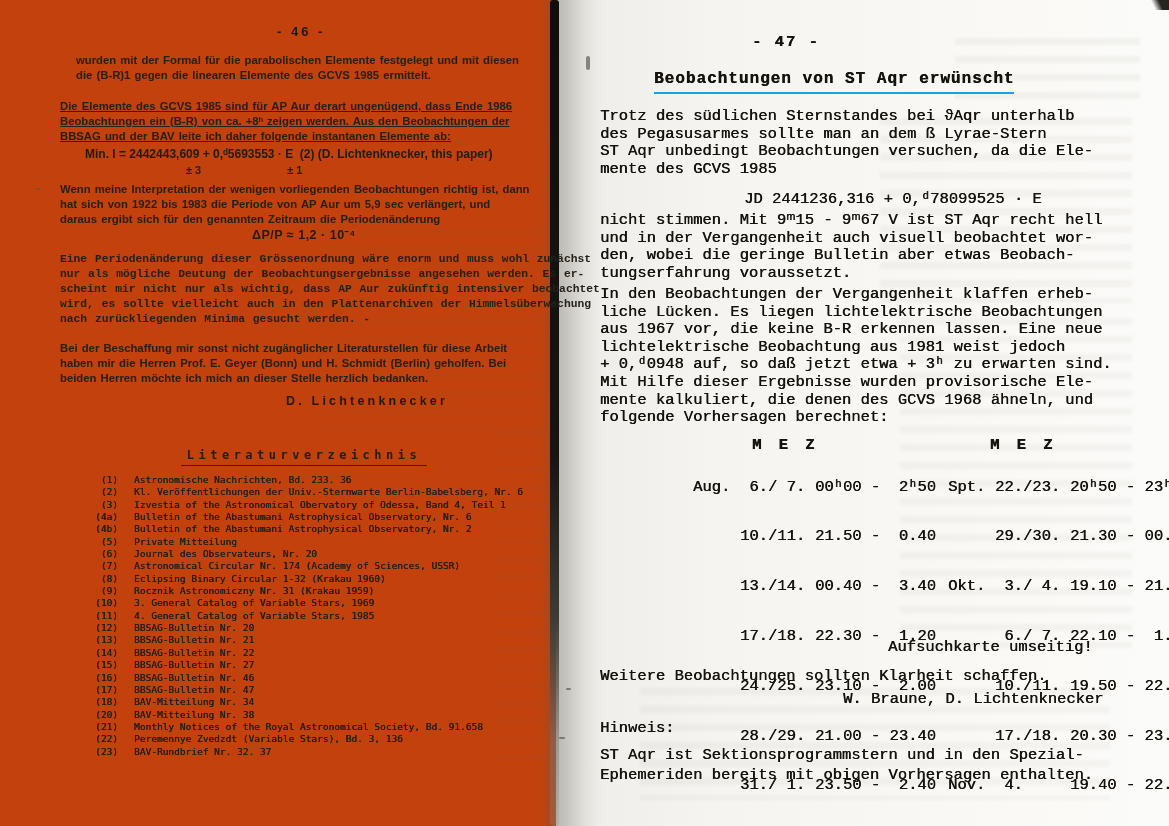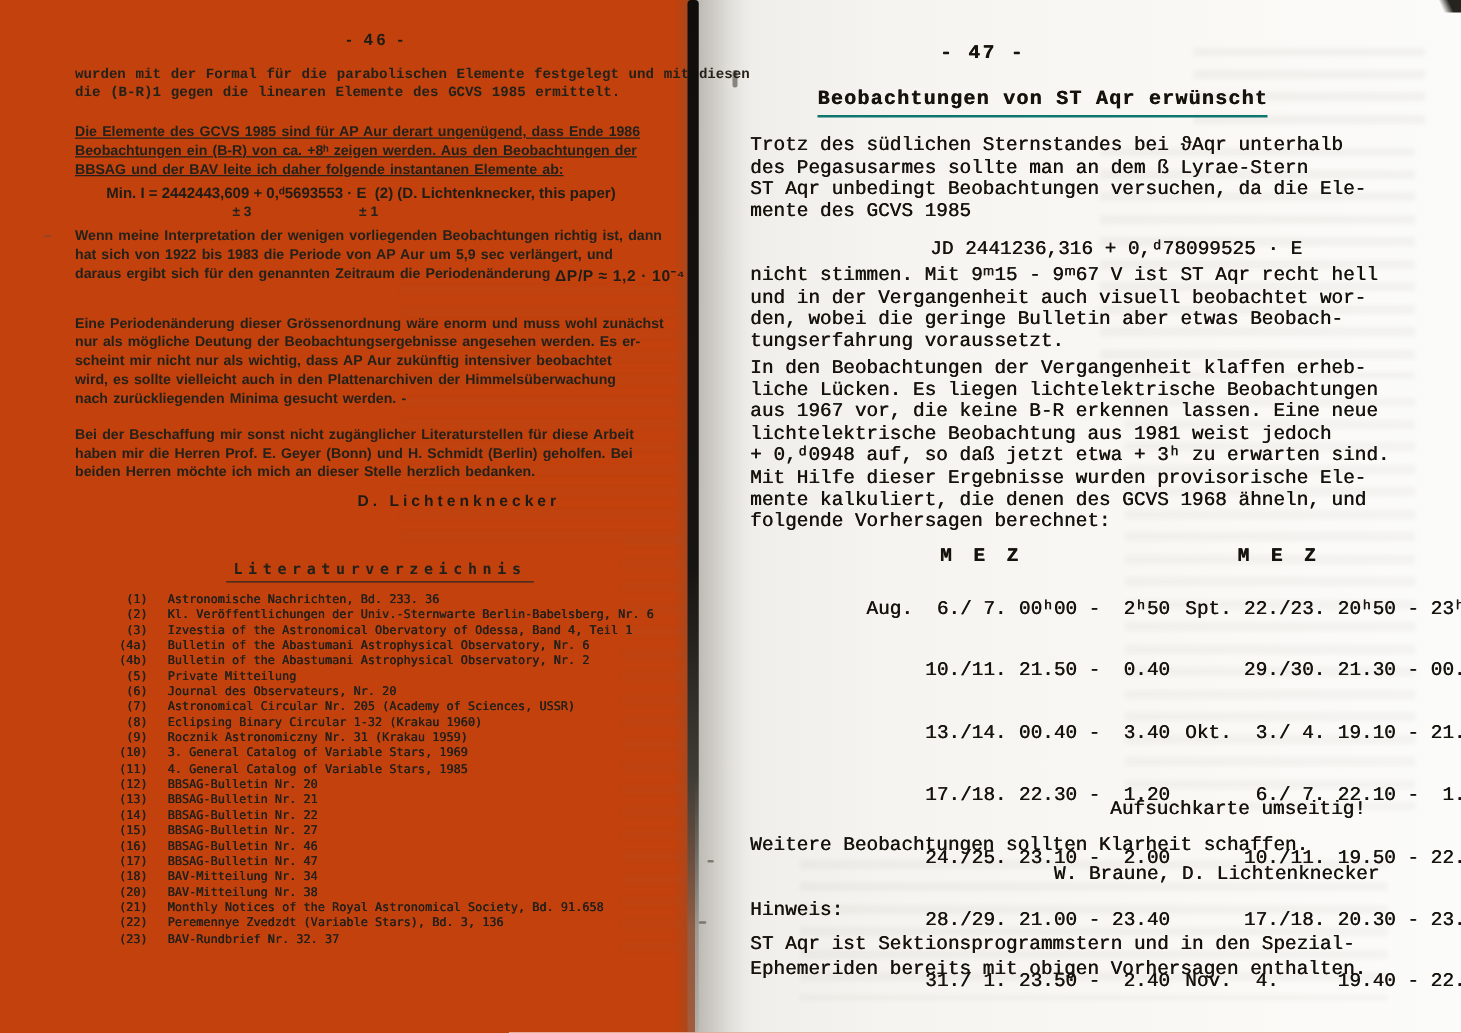--- a/index.html
+++ b/index.html
@@ -44,21 +44,21 @@
   .lit-row{display:flex;}
   .lit-num{display:inline-block;width:44px;text-align:right;white-space:pre;}
   .lit-text{margin-left:16px;white-space:pre;}
 
   
   .type47{font-family:"Liberation Mono","DejaVu Sans Mono",monospace;color:#16130d;
       text-shadow:.4px 0 0 currentColor;}
   .p47{font-size:15.5px;line-height:17.6px;white-space:pre;}
   .pagenum47{font-size:15.5px;font-weight:bold;letter-spacing:2px;}
   .head47{font-size:16px;font-weight:bold;letter-spacing:1px;}
-  .head47 .ul{display:inline-block;border-bottom:2px solid #0f766e;padding-bottom:4px;}
+  .head47 .ul{display:inline-block;border-bottom:2px solid #0ea5e9;padding-bottom:4px;}
   .jd47{font-size:15.5px;white-space:pre;}
   .mez{font-size:15.5px;font-weight:bold;letter-spacing:4px;font-family:Liberation Mono, monospace;}
   .eph{font-size:15.5px;line-height:16.6px;}
   .eph-row{white-space:pre;}
   .em{display:inline-block;width:47px;white-space:pre;}
   .ed{display:inline-block;width:66px;white-space:pre;}
   .et{margin-left:9px;white-space:pre;}
   .note47{font-size:15.5px;white-space:pre;line-height:19.5px;}
 </style>
 </head>
@@ -80,39 +80,39 @@
   <div class="abs ghost" style="left:498px;top:430px;width:48px;height:340px;opacity:.35;"></div>
 
   <div class="abs speck" style="left:566px;top:688px;width:5px;height:2px;"></div>
   <div class="abs speck" style="left:559px;top:737px;width:6px;height:2px;"></div>
   <div class="abs speck" style="left:586px;top:56px;width:4px;height:14px;"></div>
   <div class="abs speck" style="left:35px;top:188px;width:6px;height:2px;opacity:.35;"></div>
 
   <section>
     <div class="abs sans pagenum46" style="left:277px;top:24px;">- 46 -</div>
 
-    <div class="abs sans p46" style="left:60px;top:53px;font-family:Liberation Mono, monospace;">wurden mit der Formal für die parabolischen Elemente festgelegt und mit diesen
+    <div class="abs sans p46" style="left:76px;top:53px;">wurden mit der Formal für die parabolischen Elemente festgelegt und mit diesen
 die (B-R)1 gegen die linearen Elemente des GCVS 1985 ermittelt.</div>
 
     <div class="abs sans p46" style="left:60px;top:99px;text-decoration:underline;">Die Elemente des GCVS 1985 sind für AP Aur derart ungenügend, dass Ende 1986
 Beobachtungen ein (B-R) von ca. +8ʰ zeigen werden. Aus den Beobachtungen der
 BBSAG und der BAV leite ich daher folgende instantanen Elemente ab:</div>
 
     <div class="abs sans formula46" style="left:85px;top:147px;">Min. I = 2442443,609 + 0,ᵈ5693553 · E  (2) (D. Lichtenknecker, this paper)</div>
     <div class="abs sans err46" style="left:186px;top:164px;">
       <span>± 3</span><span class="gap">± 1</span>
     </div>
 
     <div class="abs sans p46" style="left:60px;top:182px;">Wenn meine Interpretation der wenigen vorliegenden Beobachtungen richtig ist, dann
 hat sich von 1922 bis 1983 die Periode von AP Aur um 5,9 sec verlängert, und
 daraus ergibt sich für den genannten Zeitraum die Periodenänderung</div>
 
-    <div class="abs sans dformula46 center46" style="top:212px;text-align:right;">ΔP/P ≈ 1,2 · 10⁻⁴</div>
-
-    <div class="abs sans p46" style="left:60px;top:252px;line-height:15px;">Eine Periodenänderung dieser Grössenordnung wäre enorm und muss wohl zunächst
+    <div class="abs sans dformula46 center46" style="top:226px;">ΔP/P ≈ 1,2 · 10⁻⁴</div>
+
+    <div class="abs sans p46" style="left:60px;top:252px;line-height:15px;font-family:Liberation Mono, monospace;">Eine Periodenänderung dieser Grössenordnung wäre enorm und muss wohl zunächst
 nur als mögliche Deutung der Beobachtungsergebnisse angesehen werden. Es er-
 scheint mir nicht nur als wichtig, dass AP Aur zukünftig intensiver beobachtet
 wird, es sollte vielleicht auch in den Plattenarchiven der Himmelsüberwachung
 nach zurückliegenden Minima gesucht werden. -</div>
 
     <div class="abs sans p46" style="left:60px;top:341px;line-height:15px;">Bei der Beschaffung mir sonst nicht zugänglicher Literaturstellen für diese Arbeit
 haben mir die Herren Prof. E. Geyer (Bonn) und H. Schmidt (Berlin) geholfen. Bei
 beiden Herren möchte ich mich an dieser Stelle herzlich bedanken.</div>
 
     <div class="abs sans sig46" style="left:286px;top:394px;">D. Lichtenknecker</div>
@@ -153,21 +153,21 @@
           <span class="lit-text">Private Mitteilung</span>
         </div>
 
         <div class="lit-row">
           <span class="lit-num">(6)</span>
           <span class="lit-text">Journal des Observateurs, Nr. 20</span>
         </div>
 
         <div class="lit-row">
           <span class="lit-num">(7)</span>
-          <span class="lit-text">Astronomical Circular Nr. 205 (Academy of Sciences, USSR)</span>
+          <span class="lit-text">Astronomical Circular Nr. 174 (Academy of Sciences, USSR)</span>
         </div>
 
         <div class="lit-row">
           <span class="lit-num">(8)</span>
           <span class="lit-text">Eclipsing Binary Circular 1-32 (Krakau 1960)</span>
         </div>
 
         <div class="lit-row">
           <span class="lit-num">(9)</span>
           <span class="lit-text">Rocznik Astronomiczny Nr. 31 (Krakau 1959)</span>

